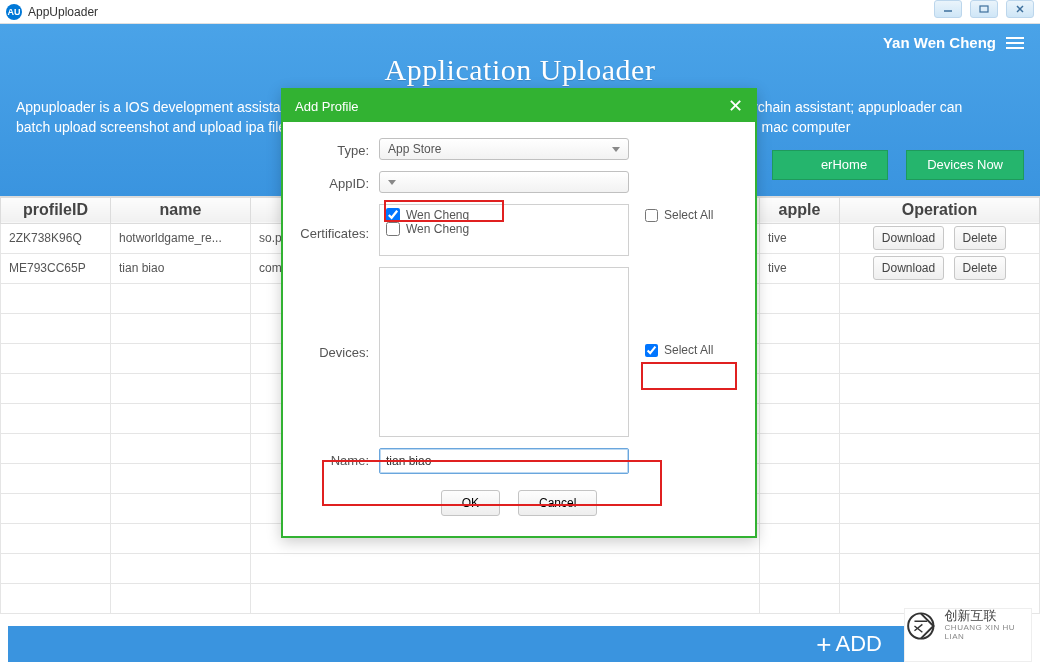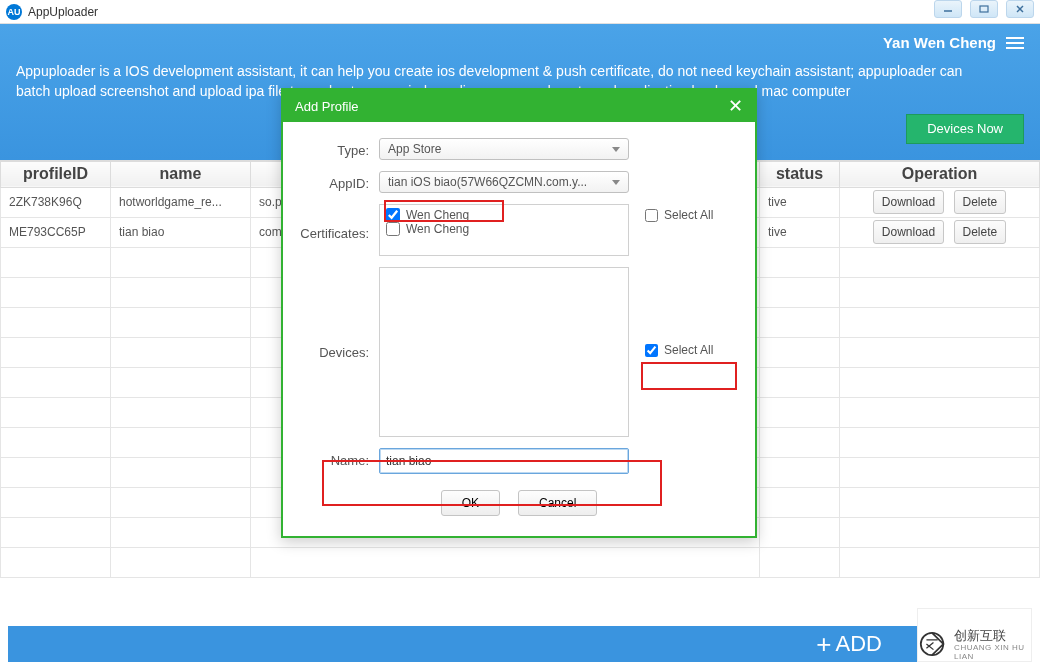--- a/index.html
+++ b/index.html
@@ -34,21 +34,21 @@
   .col-appid { width: auto; }
   .col-status { width: 80px; }
   .col-op { width: 200px; text-align: center; }
   .op-btn { background: linear-gradient(#fcfcfc,#efefef); border: 1px solid #c7c7c7; border-radius: 3px; height: 24px; padding: 0 8px; font-size: 12px; color: #444; margin: 0 3px; cursor: pointer; }
 
   
   .footer { position: absolute; left: 8px; right: 8px; bottom: 6px; height: 36px; background: #3a94df; display: flex; align-items: center; justify-content: flex-end; color: #fff; font-size: 22px; padding-right: 150px; }
   .footer .plus { font-size: 26px; margin-right: 4px; }
 
   
-  .watermark { position: absolute; right: 8px; bottom: 6px; width: 115px; height: 54px; background: #fff; border: 1px solid #eee; display: flex; align-items: flex-end; justify-content: center; gap: 8px; }
+  .watermark { position: absolute; right: 8px; bottom: 6px; width: 128px; height: 54px; background: #fff; border: 1px solid #eee; display: flex; align-items: flex-start; justify-content: center; gap: 8px; }
   .watermark .wm-logo { width: 34px; height: 34px; }
   .watermark .wm-txt { font-size: 13px; color: #444; line-height: 1.05; }
   .watermark .wm-sub { font-size: 8px; color: #888; letter-spacing: 0.5px; }
 
   
   .modal { position: absolute; left: 281px; top: 88px; width: 476px; border: 2px solid #32b232; background: #fff; box-shadow: 0 4px 14px rgba(0,0,0,0.2); }
   .modal-title { background: #32b232; color: #fff; height: 32px; display: flex; align-items: center; justify-content: space-between; padding: 0 12px; font-size: 13px; }
   .modal-title .x { font-size: 18px; cursor: pointer; }
   .modal-body { padding: 16px 4px 20px; font-size: 13px; color: #555; }
   .mrow { display: flex; align-items: flex-start; margin-bottom: 11px; }
@@ -96,41 +96,43 @@
 
 <div class="header">
   <div class="user-row">
     <span>Yan Wen Cheng</span>
     <span class="hamburger">
         <span></span>
         <span></span>
         <span></span>
       </span>
   </div>
+  <div class="big-title">Application Uploader</div>
   <div class="desc">Appuploader is a IOS development assistant, it can help you create ios development &amp; push certificate, do not need keychain assistant; appuploader can batch upload screenshot and upload ipa file to apple store on windows, linux or mac, do not need application loader and mac computer</div>
   <div class="header-buttons">
+    <button class="hbtn home">erHome</button>
     <button class="hbtn">Devices Now</button>
   </div>
 </div>
 
 <div class="table-wrap">
   <table class="data">
     <colgroup>
       <col class="col-profile">
         <col class="col-name">
         <col class="col-appid">
         <col class="col-status">
         <col class="col-op">
     </colgroup>
     <thead>
       <tr>
         <th>profileID</th>
         <th>name</th>
         <th></th>
-        <th>status</th>
+        <th>apple</th>
         <th>Operation</th>
       </tr>
     </thead>
     <tbody>
       <tr>
         <td>2ZK738K96Q</td>
         <td>hotworldgame_re...</td>
         <td>so.phone</td>
         <td>tive</td>
         <td class="col-op">
@@ -261,21 +263,20 @@
           <span>App Store</span>
           <span class="caret"></span>
         </div>
       </div>
     </div>
 
     <div class="mrow">
       <div class="mlabel">AppID:</div>
       <div class="mfield">
         <div class="dd">
-          <span>tian iOS biao(57W66QZCMN.com.y...</span>
           <span class="caret"></span>
         </div>
       </div>
     </div>
 
     <div class="mrow">
       <div class="mlabel" style="padding-top:22px">Certificates:</div>
       <div class="mfield">
         <div class="cert-box">
           <label class="chk">

